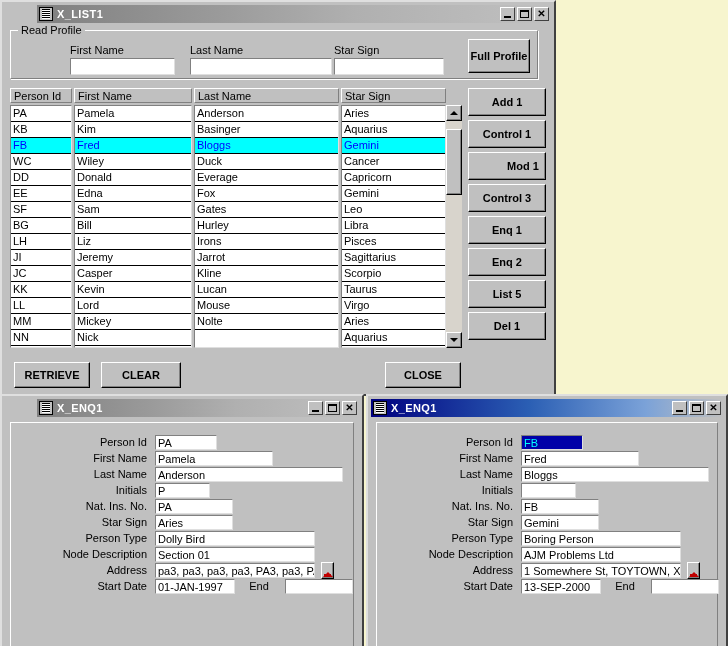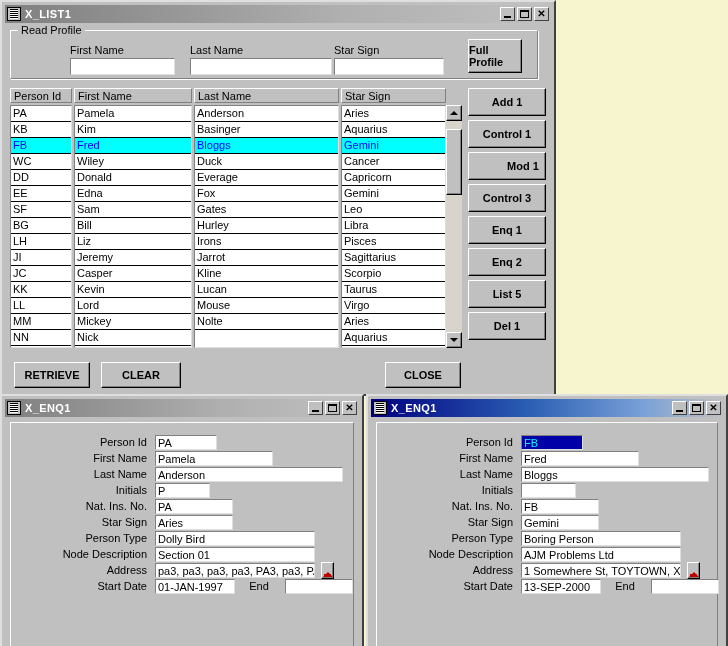--- a/index.html
+++ b/index.html
@@ -14,21 +14,21 @@
   .app{position:relative;width:728px;height:646px;}
 
   
   .win{position:absolute;background:#c0c0c0;
        border-top:2px solid #dfdfdf;border-left:2px solid #dfdfdf;
        border-right:2px solid #404040;border-bottom:2px solid #404040;
        box-sizing:border-box;}
 
   .titlebar{position:absolute;left:3px;right:3px;top:3px;height:18px;
        display:flex;align-items:center;padding:0 2px;box-sizing:border-box;}
-  .titlebar.inactive{background:linear-gradient(to right,#808080 0%,#9a9a9a 35%,#b0b0b0 62%,#c0c0c0 100%);}
+  .titlebar.inactive{background:linear-gradient(to right,#808080 0%,#9a9a9a 35%,#b0b0b0 62%,#c0c0c0 100%);margin-left:32px;}
   .titlebar.active{background:linear-gradient(to right,#00007f 0%,#2b5fb4 45%,#7ba2d8 78%,#c0c0c0 100%);}
   .titlebar .ttl{color:#fff;font-weight:bold;font-size:11px;letter-spacing:.4px;
        margin-left:4px;white-space:nowrap;text-shadow:none;}
   .sysicon{width:14px;height:14px;background:#c0c0c0;
        border:1px solid #000;box-sizing:border-box;position:relative;flex:0 0 auto;
        display:flex;align-items:center;justify-content:center;}
   .sysicon i{display:block;width:8px;height:10px;background:
        repeating-linear-gradient(to bottom,#000 0 1px,#fff 1px 2px);}
   .tbtns{margin-left:auto;display:flex;gap:2px;}
   .tb{width:15px;height:14px;background:#c0c0c0;
@@ -152,21 +152,21 @@
 
     <div class="sf-lbl" style="left:68px;top:42px;">First Name</div>
     <div class="field sf-in" style="left:68px;top:56px;width:105px;" title="First Name"></div>
 
     <div class="sf-lbl" style="left:188px;top:42px;">Last Name</div>
     <div class="field sf-in" style="left:188px;top:56px;width:142px;"></div>
 
     <div class="sf-lbl" style="left:332px;top:42px;">Star Sign</div>
     <div class="field sf-in" style="left:332px;top:56px;width:110px;"></div>
 
-    <div class="btn" style="position:absolute;left:466px;top:37px;width:54px;height:34px;">Full Profile</div>
+    <div class="btn" style="position:absolute;left:466px;top:37px;width:62px;height:34px;">Full Profile</div>
 
     <div class="listarea">
       <div class="col" id="col0" style="left:0;width:62px;height:100%;">
         <div class="colhdr">Person Id</div>
         <div class="cellwrap">
             <div class="cell">PA</div>
             <div class="cell">KB</div>
             <div class="cell sel">FB</div>
             <div class="cell">WC</div>
             <div class="cell">DD</div>

